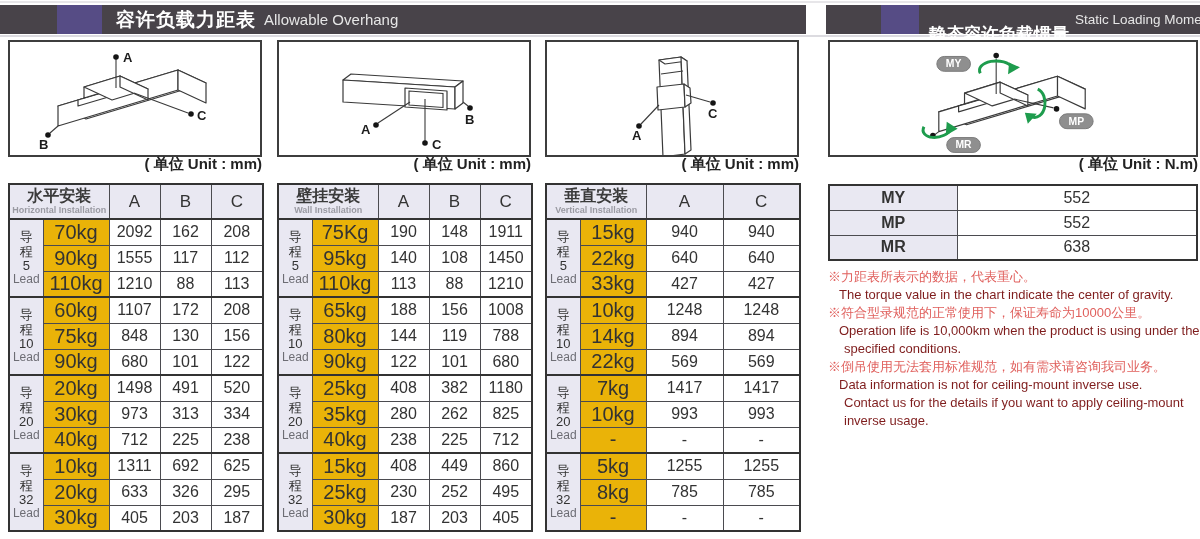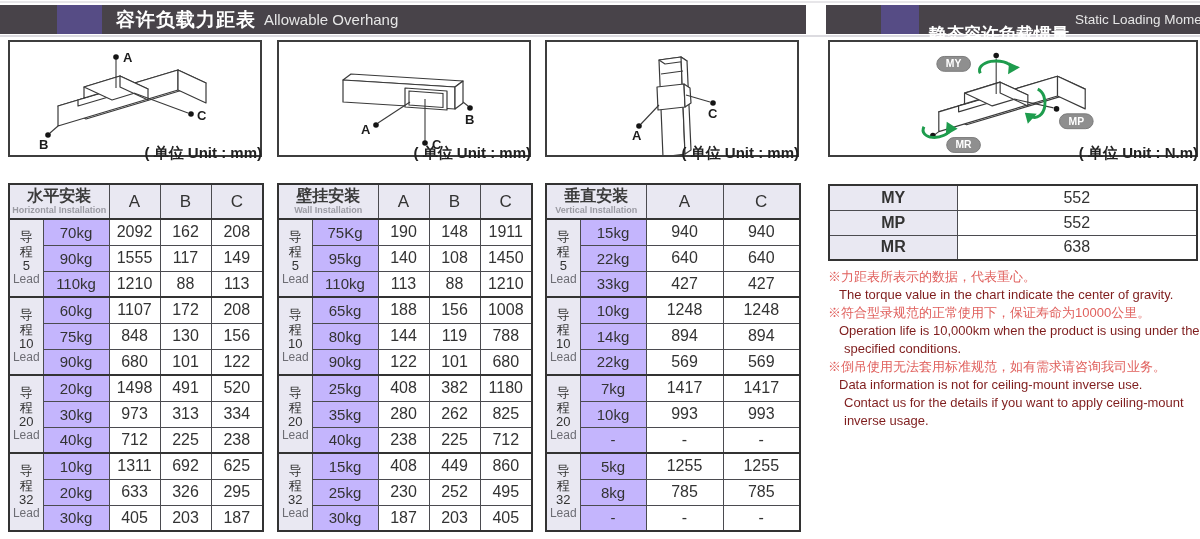--- a/index.html
+++ b/index.html
@@ -23,35 +23,35 @@
   .dbox svg { width:100%; height:100%; display:block; }
   svg text.pt { font-family:"Liberation Sans",sans-serif; font-size:13px; font-weight:700; fill:#1c1c1c; }
   svg text.pill-t { font-family:"Liberation Sans",sans-serif; font-size:10.5px; font-weight:700; fill:#fff; text-anchor:middle; }
   svg .ln { stroke:#3a3a3a; stroke-width:1.1; fill:none; }
   svg .face { stroke:#3a3a3a; stroke-width:1.2; fill:#fff; stroke-linejoin:round; }
   svg .dot { fill:#151515; stroke:none; }
   svg .garc { stroke:#1e9c4d; stroke-width:3; fill:none; }
   svg .ghead { fill:#1e9c4d; stroke:none; }
   svg .pill { fill:#8f8f8f; stroke:#7a7a7a; stroke-width:1; }
 
-  .unit-label { position:absolute; top:144px; height:20px; font-size:15px; font-weight:600; color:#222; text-align:right; white-space:nowrap; }
+  .unit-label { position:absolute; top:155px; height:20px; font-size:15px; font-weight:600; color:#222; text-align:right; white-space:nowrap; }
 
   table { border-collapse:collapse; table-layout:fixed; background:#fff; }
   .otable { position:absolute; top:183px; width:254px; border:2px solid #333; }
   .otable th, .otable td { border:1px solid #4b4b50; text-align:center; vertical-align:middle; padding:0; }
   .otable thead tr { height:35px; }
   .otable tbody tr { height:26px; }
   .title-cell { background:#e9e8f2; }
   .tzh { font-size:16px; font-weight:700; color:#3a3a3a; line-height:1.05; }
   .ten { font-size:9px; color:#9a9aa2; line-height:1; margin-top:2px; white-space:nowrap; }
   .col-h { background:#e9e8f2; font-size:17px; font-weight:400; color:#333; }
   .lead-cell { background:#e9e8f2; font-size:13px; color:#333; line-height:1.08; }
   .lead-cell span { display:block; }
   .lead-cell .lead-en { font-size:12px; color:#6d6d74; }
-  .kg-cell { background:#c4b5fd; font-size:15px; color:#333; }
+  .kg-cell { background:#eab308; font-size:20px; color:#333; }
   .val-cell { font-size:16px; color:#333; background:#fff; }
   .group-start td { border-top:2px solid #333; }
 
   .mtable { position:absolute; left:828px; top:184px; width:370px; border:2px solid #333; }
   .mtable td { border:1px solid #4b4b50; height:25px; text-align:center; font-size:16px; padding:0; }
   .m-label { width:128px; background:#e9e8f2; font-weight:700; color:#333; }
   .m-val { color:#333; }
 
   .notes { position:absolute; left:828px; top:268px; width:372px; }
   .note-zh { color:#e0605d; font-size:13px; line-height:18px; white-space:nowrap; }
@@ -227,21 +227,21 @@
           </td>
           <td class="kg-cell">70kg</td>
           <td class="val-cell">2092</td>
           <td class="val-cell">162</td>
           <td class="val-cell">208</td>
         </tr>
         <tr>
           <td class="kg-cell">90kg</td>
           <td class="val-cell">1555</td>
           <td class="val-cell">117</td>
-          <td class="val-cell">149</td>
+          <td class="val-cell">112</td>
         </tr>
         <tr>
           <td class="kg-cell">110kg</td>
           <td class="val-cell">1210</td>
           <td class="val-cell">88</td>
           <td class="val-cell">113</td>
         </tr>
         <tr class="group-start">
           <td rowspan="3" class="lead-cell">
             <span>导</span>

